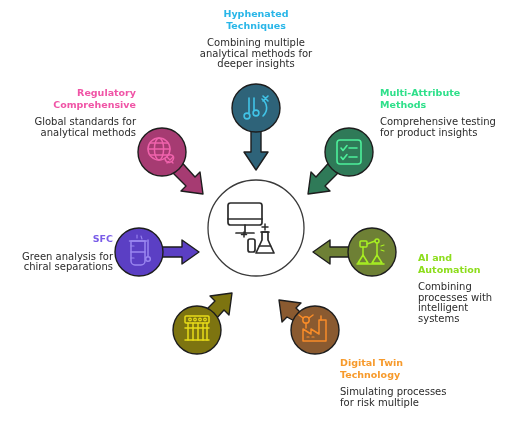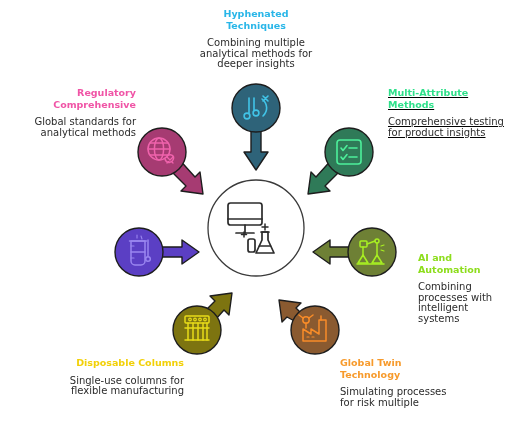--- a/index.html
+++ b/index.html
@@ -176,39 +176,39 @@
         <path d="M167,157 L173,163 M173,157 L167,163" stroke-width="1.3"></path>
       </g>
     </g>
   </svg>
 
   <div class="lbl ta-c" style="left:196px;top:8px;width:120px;">
     <p class="ttl" style="color:#29b6e8;">Hyphenated Techniques</p>
     <p class="dsc">Combining multiple analytical methods for deeper insights</p>
   </div>
 
-  <div class="lbl ta-l" style="left:388px;top:87px;width:118px;text-decoration:underline;">
+  <div class="lbl ta-l" style="left:380px;top:87px;width:118px;">
     <p class="ttl" style="color:#2ee08a;">Multi-Attribute Methods</p>
     <p class="dsc">Comprehensive testing for product insights</p>
   </div>
 
   <div class="lbl ta-l" style="left:418px;top:228px;width:92px;margin-top:24px;">
     <p class="ttl" style="color:#8ddd1c;">AI and Automation</p>
     <p class="dsc">Combining processes with intelligent systems</p>
   </div>
 
   <div class="lbl ta-l" style="left:340px;top:357px;width:116px;">
-    <p class="ttl" style="color:#f79a2b;">Global Twin Technology</p>
+    <p class="ttl" style="color:#f79a2b;">Digital Twin Technology</p>
     <p class="dsc">Simulating processes for risk multiple</p>
   </div>
 
-  <div class="lbl ta-r" style="left:62px;top:357px;width:122px;">
-    <p class="ttl" style="color:#f2d007;">Disposable Columns</p>
-    <p class="dsc">Single-use columns for flexible manufacturing</p>
-  </div>
-
+
+  <div class="lbl ta-r" style="left:8px;top:233px;width:105px;">
+    <p class="ttl" style="color:#7a5de8;">SFC</p>
+    <p class="dsc">Green analysis for chiral separations</p>
+  </div>
 
   <div class="lbl ta-r" style="left:14px;top:87px;width:122px;">
     <p class="ttl" style="color:#f054a6;">Regulatory Comprehensive</p>
     <p class="dsc">Global standards for analytical methods</p>
   </div>
 
 </div>
 
 </body></html>

